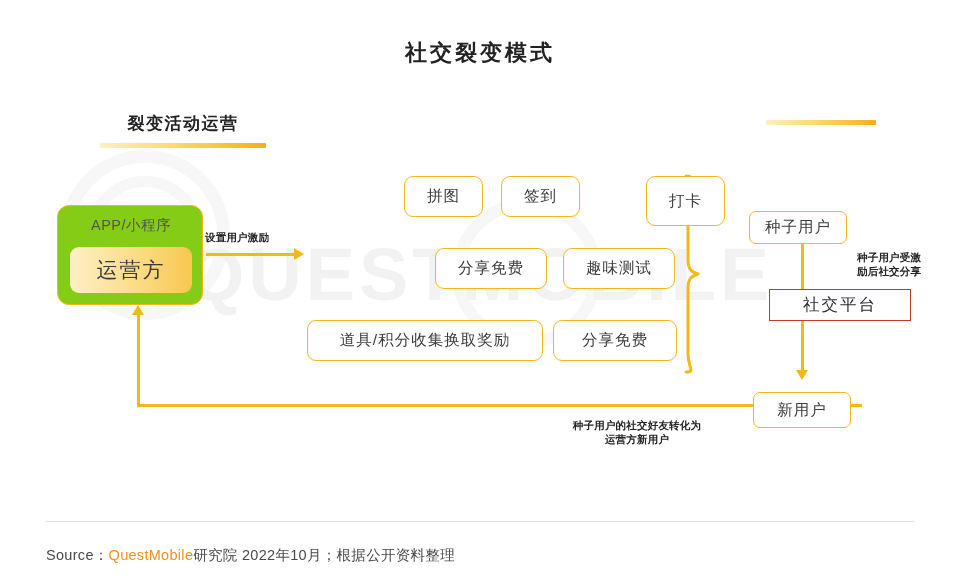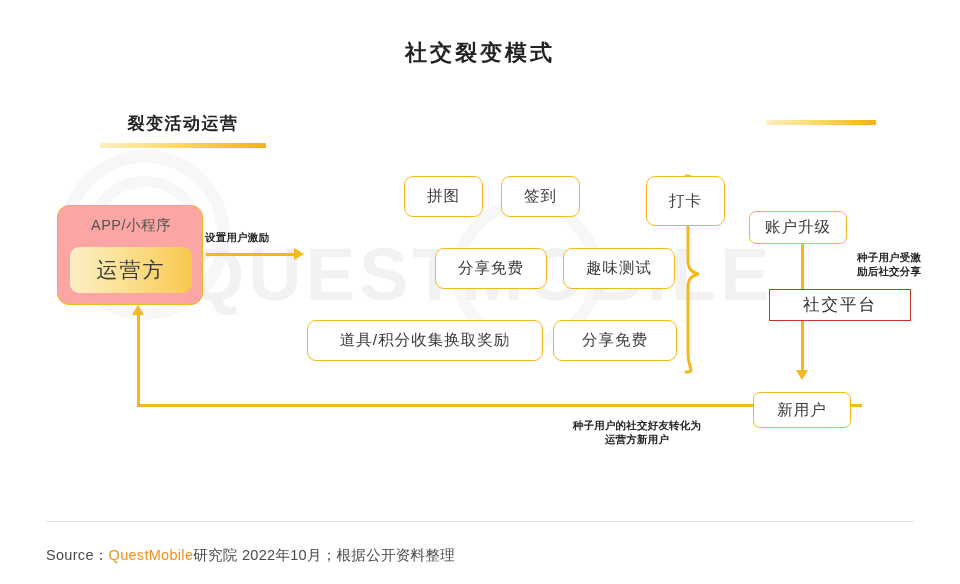--- a/index.html
+++ b/index.html
@@ -89,21 +89,21 @@
     white-space: nowrap;
   }
 
   
   .op-box {
     position: absolute;
     left: 57px; top: 205px;
     width: 146px; height: 100px;
     border: 1.6px solid #f5b81c;
     border-radius: 12px;
-    background: #fca5a5;
+    background: #84cc16;
     z-index: 4;
   }
   .op-label {
     position: absolute;
     left: 0; top: 10px;
     width: 146px;
     text-align: center;
     font-size: 14.5px;
     color: #555555;
     letter-spacing: 0.5px;
@@ -238,21 +238,21 @@
 
   <div class="chip" style="left:307px; top:320px; width:236px; height:41px;">道具/积分收集换取奖励</div>
   <div class="chip" style="left:553px; top:320px; width:124px; height:41px;">分享免费</div>
 
   <div class="brace" style="left:682px; top:174px; width:26px; height:200px;">
     <svg width="26" height="200" viewBox="0 0 26 200">
       <path d="M4 2 C 14 2, 6 6, 6 20 L6 86 C6 96, 10 98, 16 100 C10 102, 6 104, 6 114 L6 180 C6 194, 14 198, 4 198" fill="none" stroke="#f5b81c" stroke-width="3" stroke-linecap="round" stroke-linejoin="round"></path>
     </svg>
   </div>
 
-  <div class="chip" style="left:749px; top:211px; width:98px; height:33px; border-radius:7px;">账户升级</div>
+  <div class="chip" style="left:749px; top:211px; width:98px; height:33px; border-radius:7px;">种子用户</div>
 
   <div class="arrow-line" style="left:801px; top:244px; width:3px; height:46px;"></div>
   <div class="conn-label" style="left:857px; top:250px;">
     <div>种子用户受激</div>
     <div>励后社交分享</div>
   </div>
 
   <div class="plat-box">社交平台</div>
 
   <div class="arrow-line" style="left:801px; top:321px; width:3px; height:51px;"></div>

